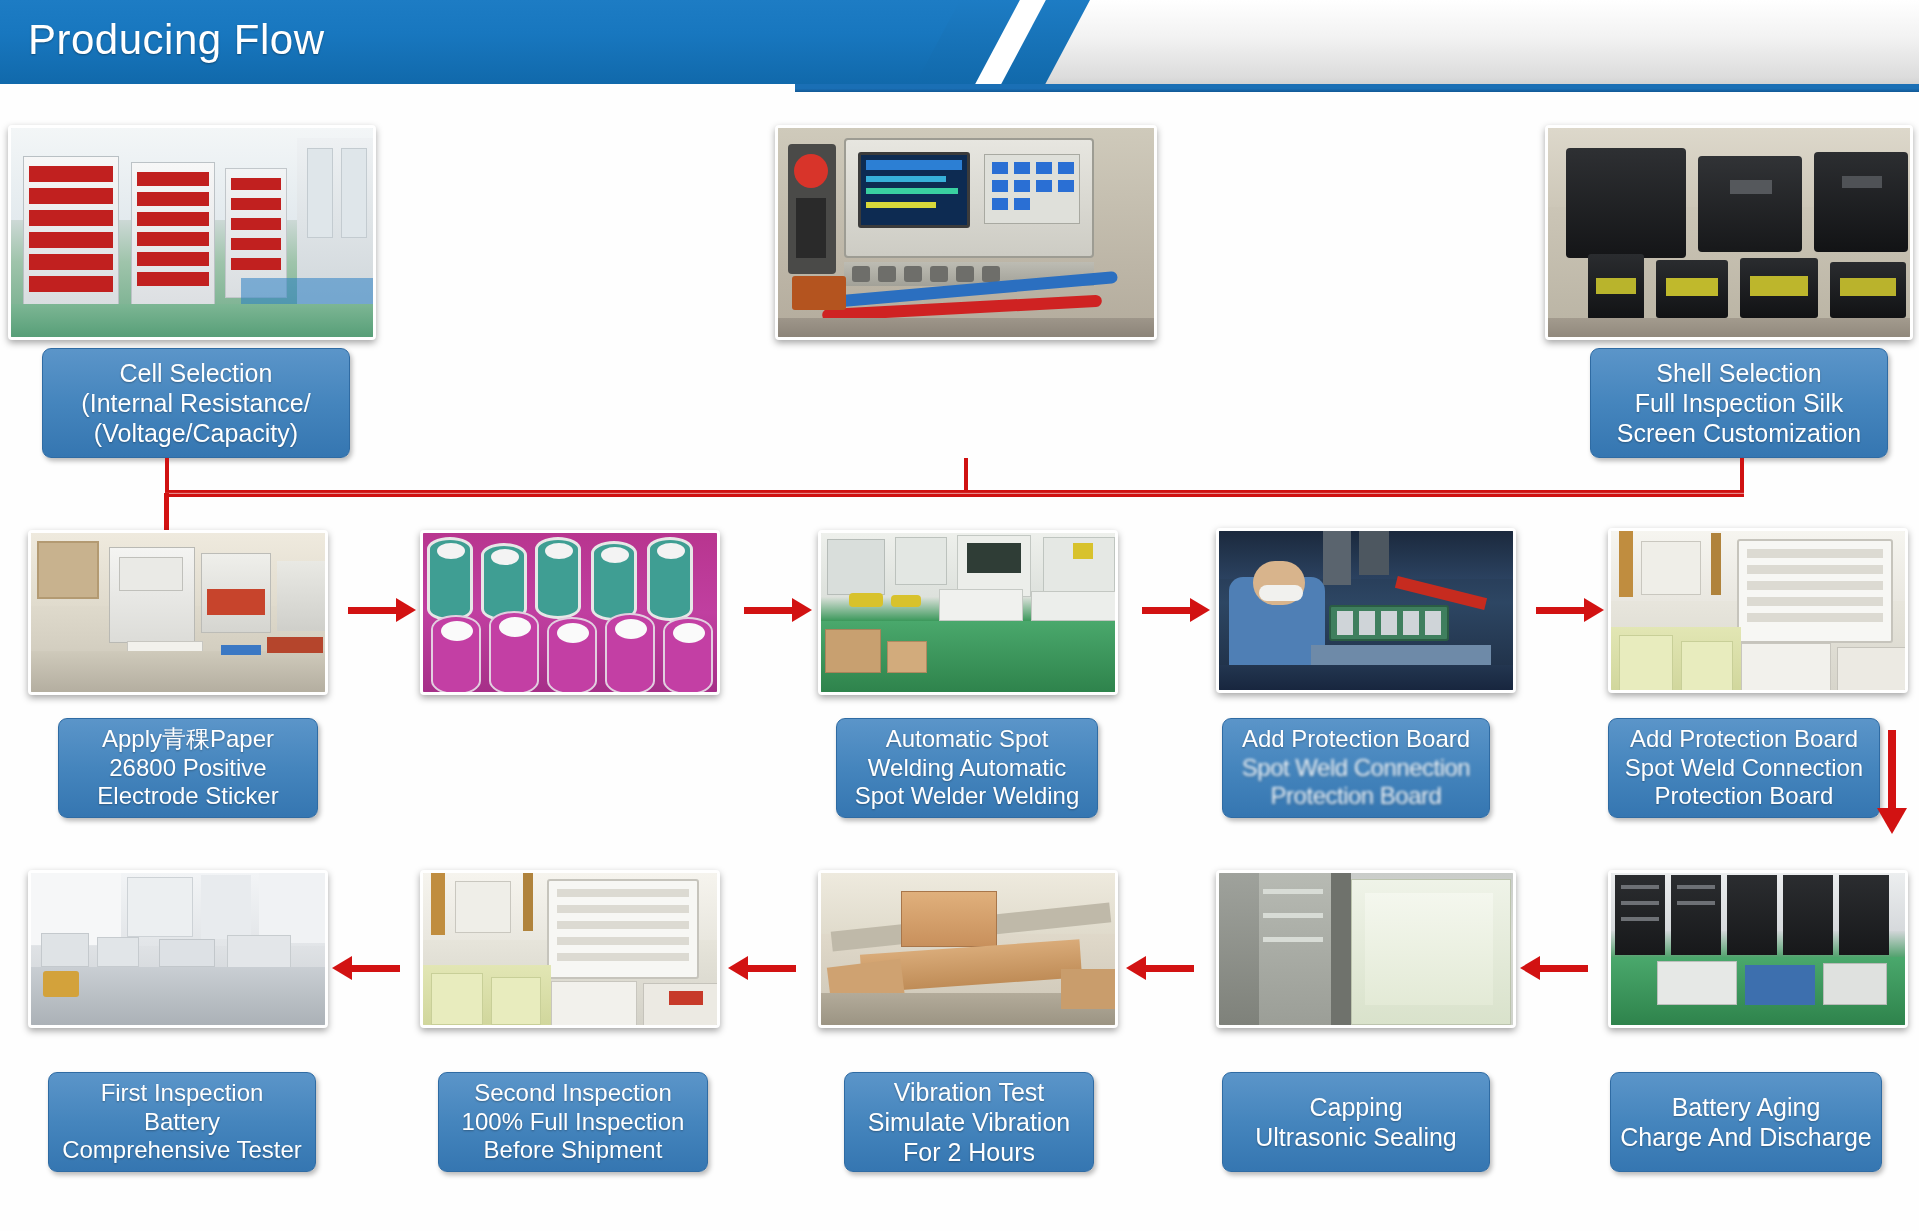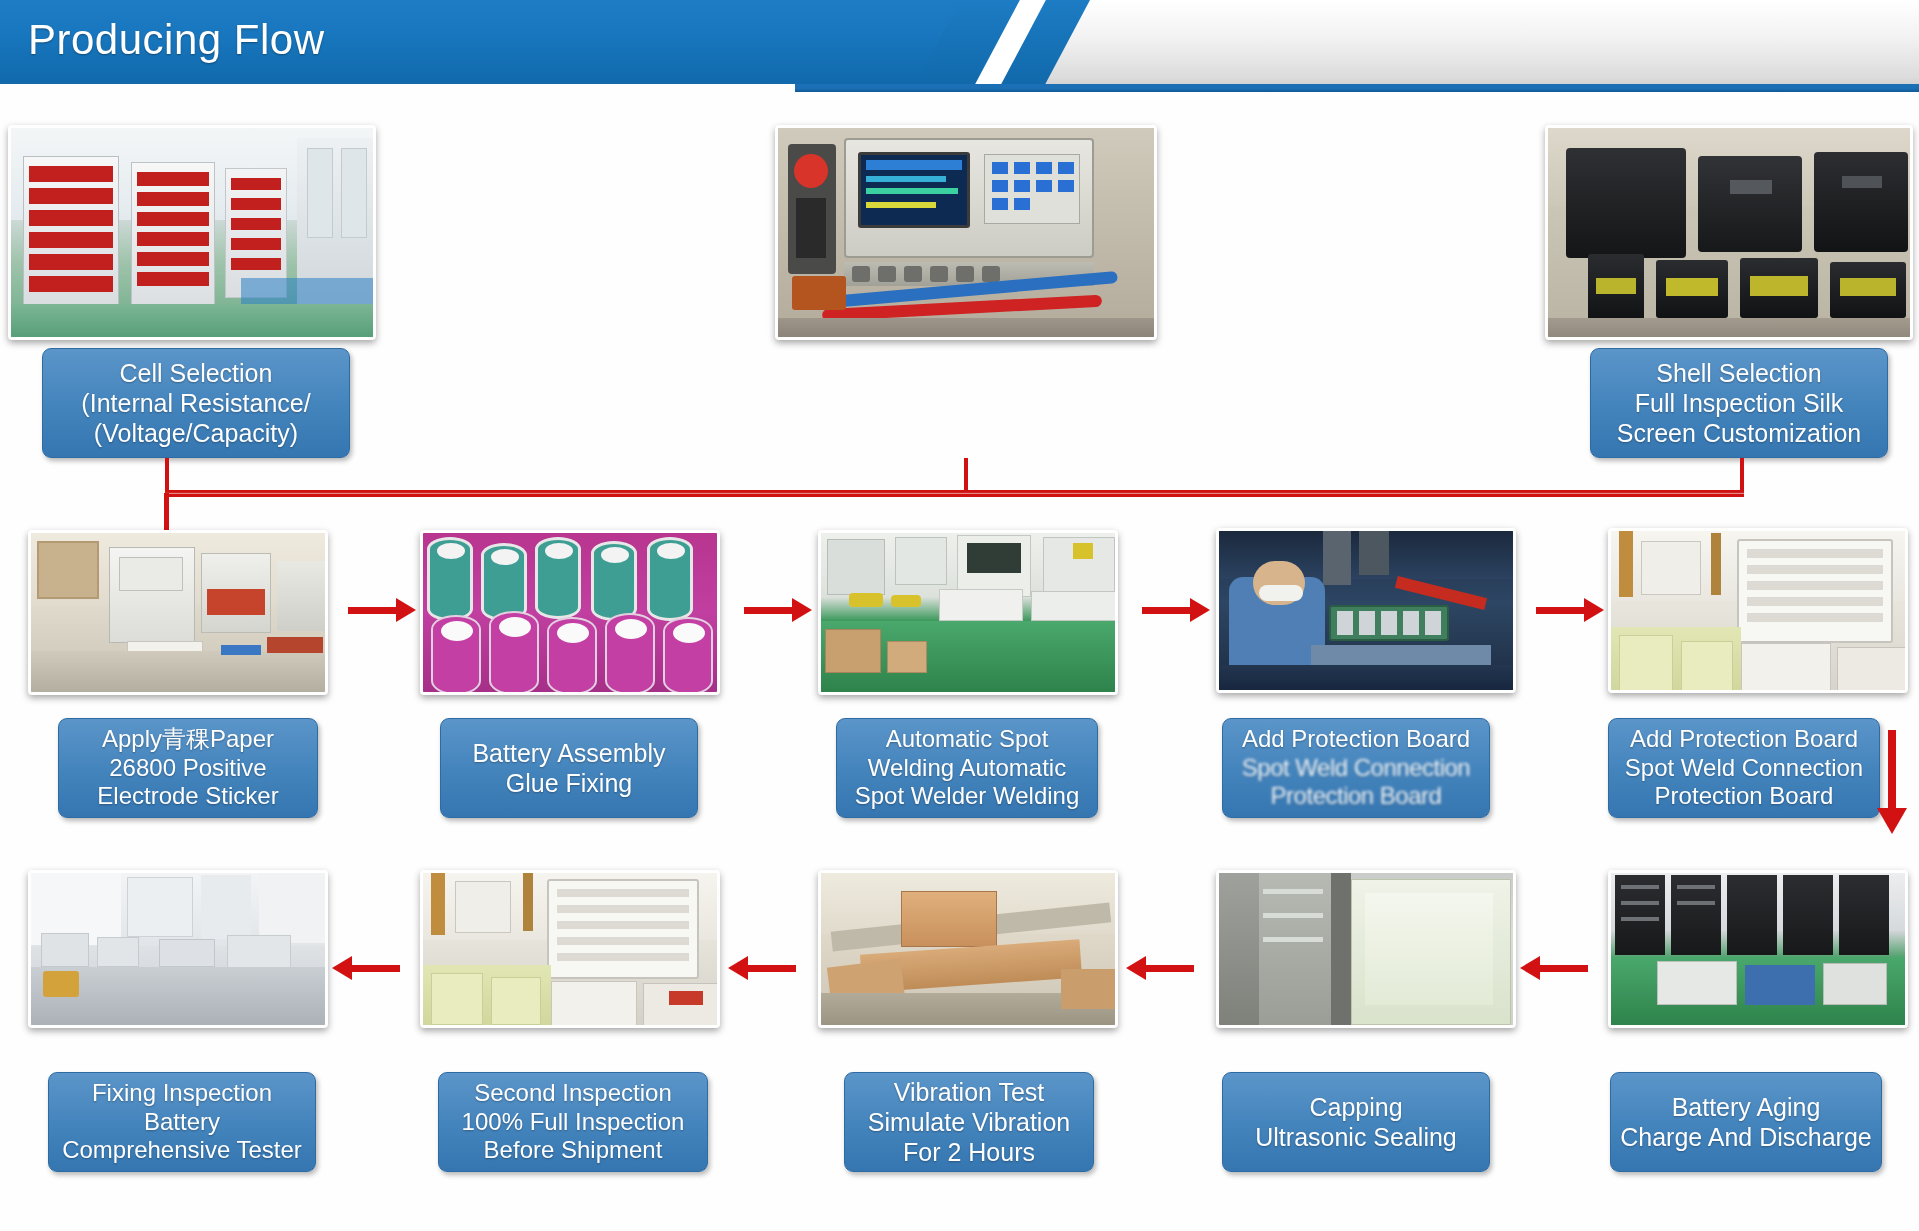--- a/index.html
+++ b/index.html
@@ -337,24 +337,20 @@
   <div class="arrow-right" style="left:744px; top:607px; width:50px;"></div>
   <div class="arrow-right" style="left:1142px; top:607px; width:50px;"></div>
   <div class="arrow-right" style="left:1536px; top:607px; width:50px;"></div>
 
   <div class="label-box" style="left:58px; top:718px; width:260px; height:100px; font-size:24px;">
     <span class="ln">Apply青稞Paper</span>
     <span class="ln">26800 Positive</span>
     <span class="ln">Electrode Sticker</span>
   </div>
 
-  <div class="label-box" style="left:440px; top:718px; width:258px; height:100px;">
-    <span class="ln">Battery Assembly</span>
-    <span class="ln">Glue Fixing</span>
-  </div>
 
   <div class="label-box" style="left:836px; top:718px; width:262px; height:100px; font-size:24px;">
     <span class="ln">Automatic Spot</span>
     <span class="ln">Welding Automatic</span>
     <span class="ln">Spot Welder Welding</span>
   </div>
 
   <div class="label-box blurry" style="left:1222px; top:718px; width:268px; height:100px; font-size:24px;">
     <span class="ln">Add Protection Board</span>
     <span class="ln fuzzy">Spot Weld Connection</span>
@@ -450,21 +446,21 @@
       <div class="bx" style="left:212px;top:90px;width:64px;height:42px;background:#dfe1df;border:1px solid #b8bbb8;"></div>
     </div>
   </div>
 
   <div class="arrow-left" style="left:350px; top:965px; width:50px;"></div>
   <div class="arrow-left" style="left:746px; top:965px; width:50px;"></div>
   <div class="arrow-left" style="left:1144px; top:965px; width:50px;"></div>
   <div class="arrow-left" style="left:1538px; top:965px; width:50px;"></div>
 
   <div class="label-box" style="left:48px; top:1072px; width:268px; height:100px; font-size:24px;">
-    <span class="ln">Fixing Inspection</span>
+    <span class="ln">First Inspection</span>
     <span class="ln">Battery</span>
     <span class="ln">Comprehensive Tester</span>
   </div>
 
   <div class="label-box" style="left:438px; top:1072px; width:270px; height:100px; font-size:24px;">
     <span class="ln">Second Inspection</span>
     <span class="ln">100% Full Inspection</span>
     <span class="ln">Before Shipment</span>
   </div>
 

